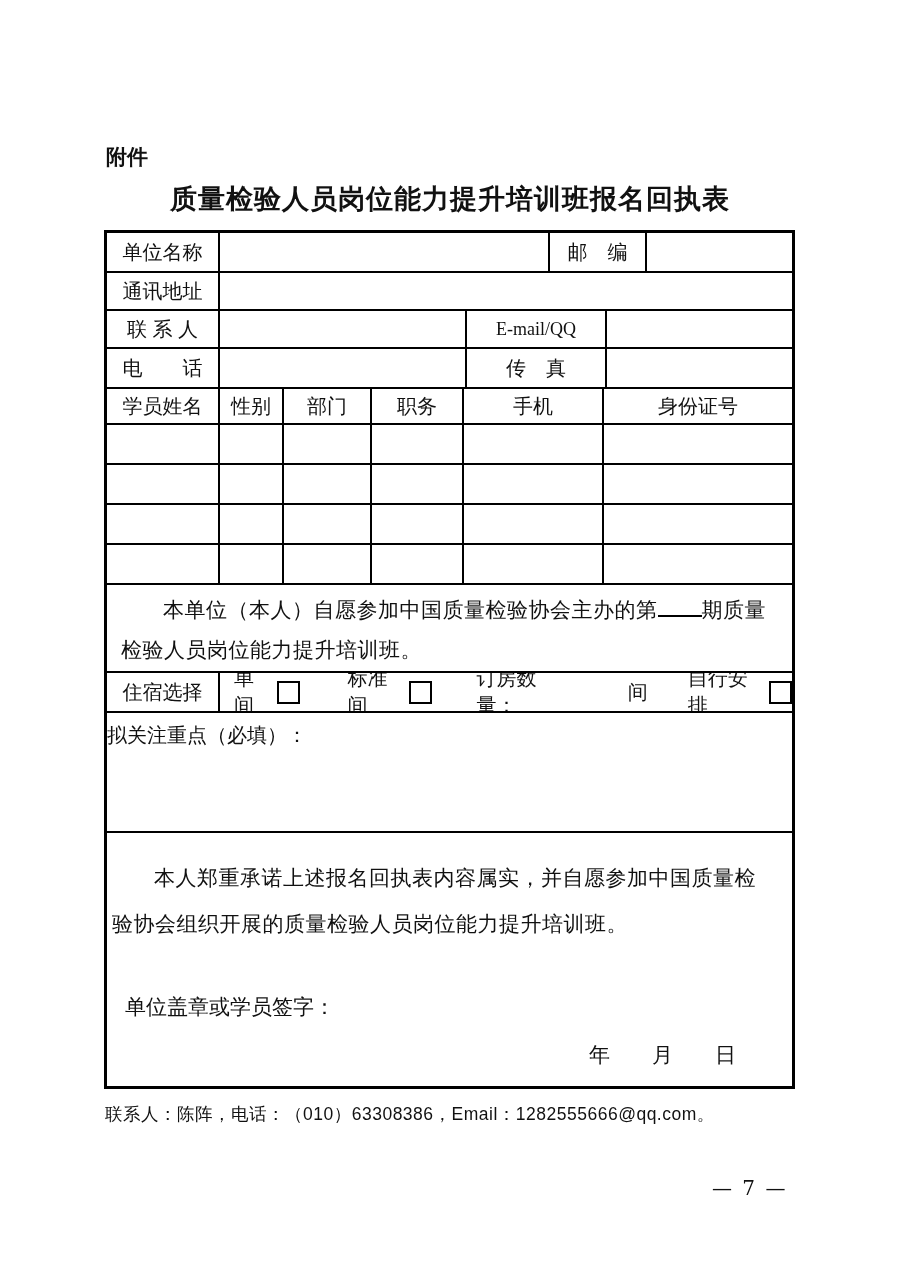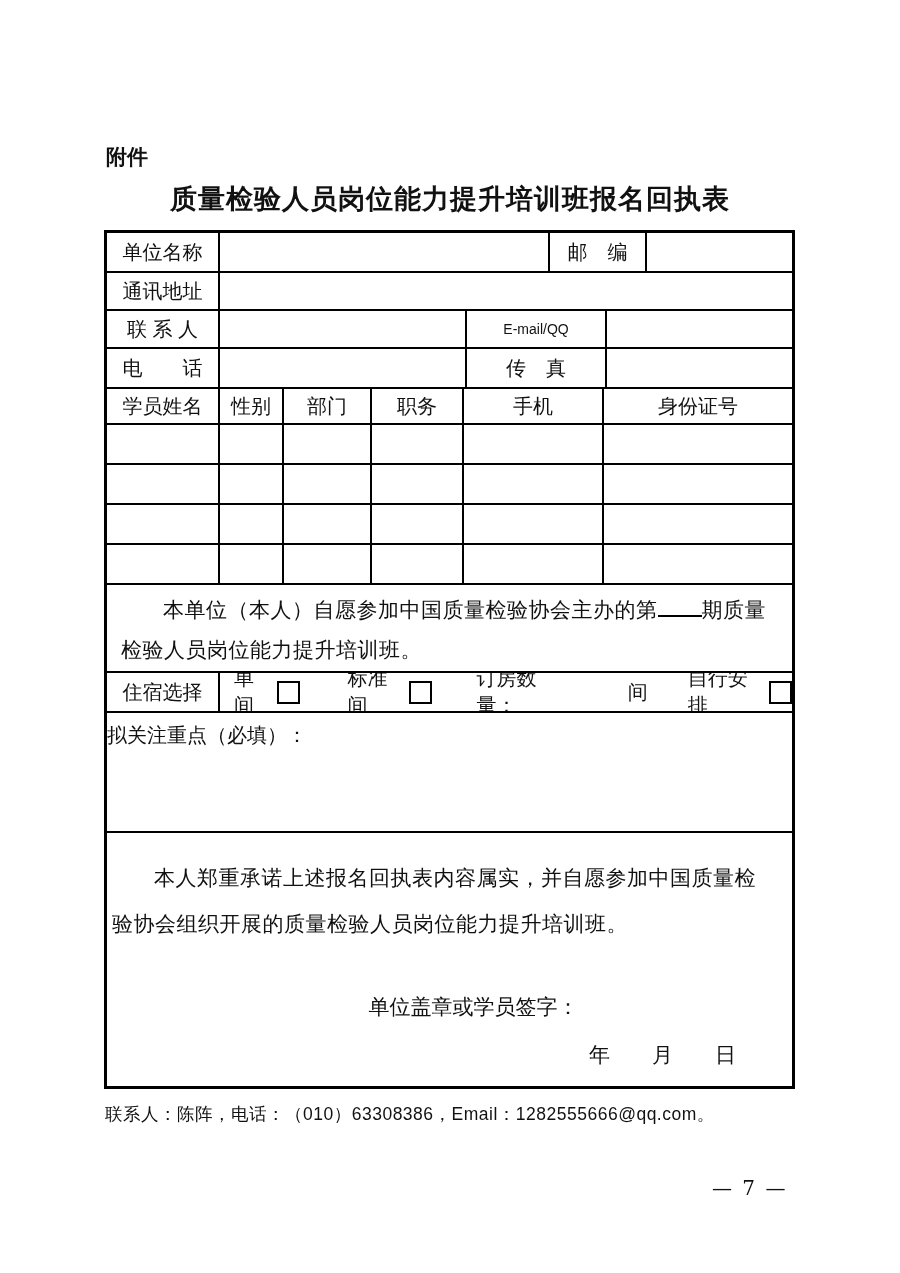--- a/index.html
+++ b/index.html
@@ -55,21 +55,21 @@
   .h40 { height: 40px; } .h38 { height: 38px; } .h36 { height: 36px; }
   .w97  { width: 97px;  flex: none; justify-content: center; }
   .w145 { width: 145px; flex: none; }
   .w140 { width: 140px; flex: none; justify-content: center; }
   .w185 { width: 185px; flex: none; }
   .c-gender { width: 64px; flex: none; justify-content: center; }
   .c-dept   { width: 88px; flex: none; justify-content: center; }
   .c-job    { width: 92px; flex: none; justify-content: center; }
   .c-phone  { width: 140px; flex: none; justify-content: center; }
   .c-id     { flex: 1; justify-content: center; }
-  .mono { font-family: Liberation Sans, sans-serif; font-size: 14px; }
+  .mono { font-family: Liberation Serif, serif; font-size: 18px; }
   .block { display: block; }
   .statement-block { height: 88px; padding: 5px 14px; box-sizing: border-box; }
   .statement-block p { margin: 0; font-size: 21px; line-height: 40px; letter-spacing: 0.5px; }
   .indent { display: inline-block; width: 42px; }
   .blank-line {
     display: inline-block;
     width: 44px;
     height: 21px;
     border-bottom: 2px solid #000;
     vertical-align: baseline;
@@ -82,21 +82,21 @@
     display: inline-block;
     margin-left: 5px;
     flex: none;
   }
   .gap48 { margin-left: 48px; } .gap44 { margin-left: 44px; }
   .gap55 { margin-left: 55px; } .gap40 { margin-left: 40px; }
   .opt { display: flex; align-items: center; }
   .focus-block { height: 120px; padding: 9px 0; box-sizing: border-box; }
   .pledge-block { height: 253px; padding-top: 22px; box-sizing: border-box; }
   .pledge-block p { margin: 0; padding: 0 5px; font-size: 21px; line-height: 46px; letter-spacing: 0.5px; }
-  .signature-line { text-align: center; margin-top: 46px; font-size: 21px; padding-left: 48px; }
+  .signature-line { margin-top: 46px; font-size: 21px; padding-left: 18px; }
   .date-line { text-align: right; padding-right: 56px; margin-top: 20px; font-size: 21px; }
   .footer-contact {
     position: absolute;
     left: 105px;
     top: 1102px;
     font-size: 17.5px;
     letter-spacing: 0.5px;
   }
   .page-number {
     position: absolute;

